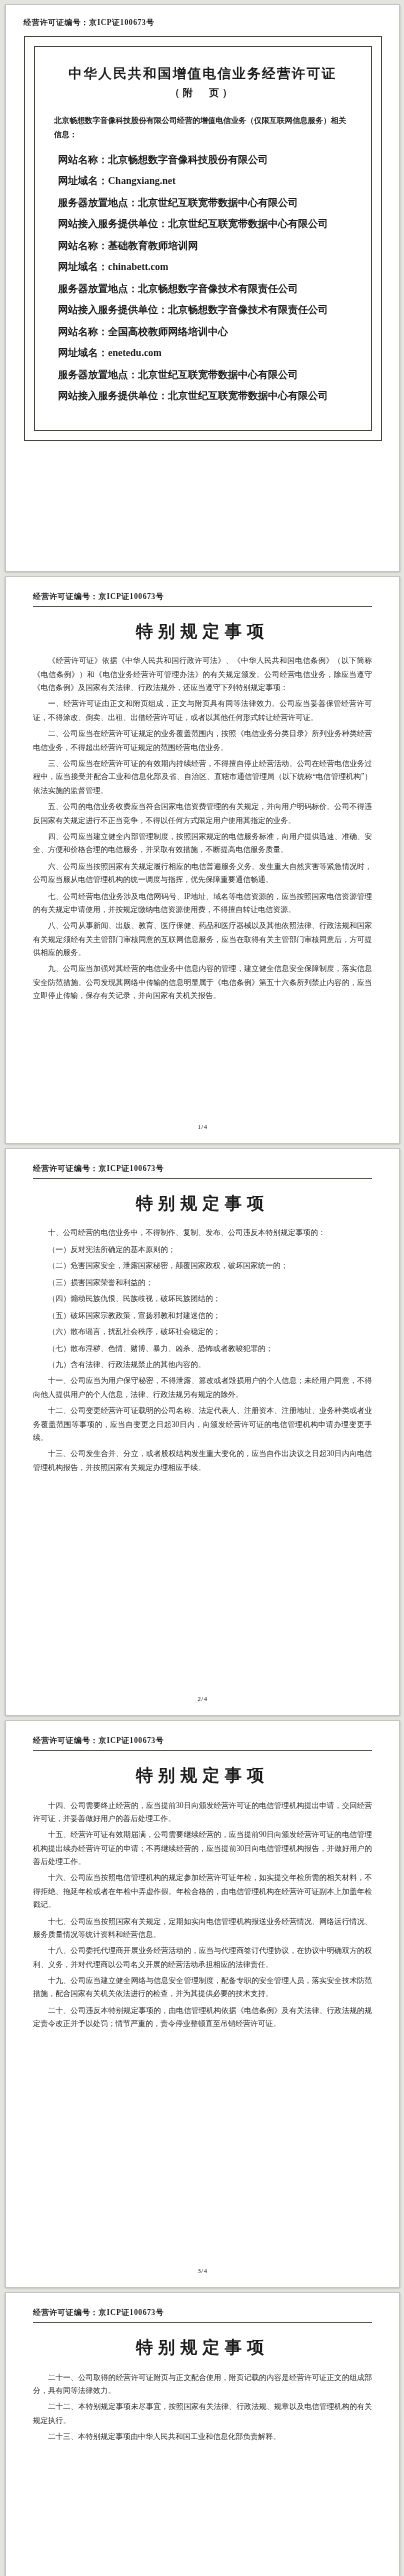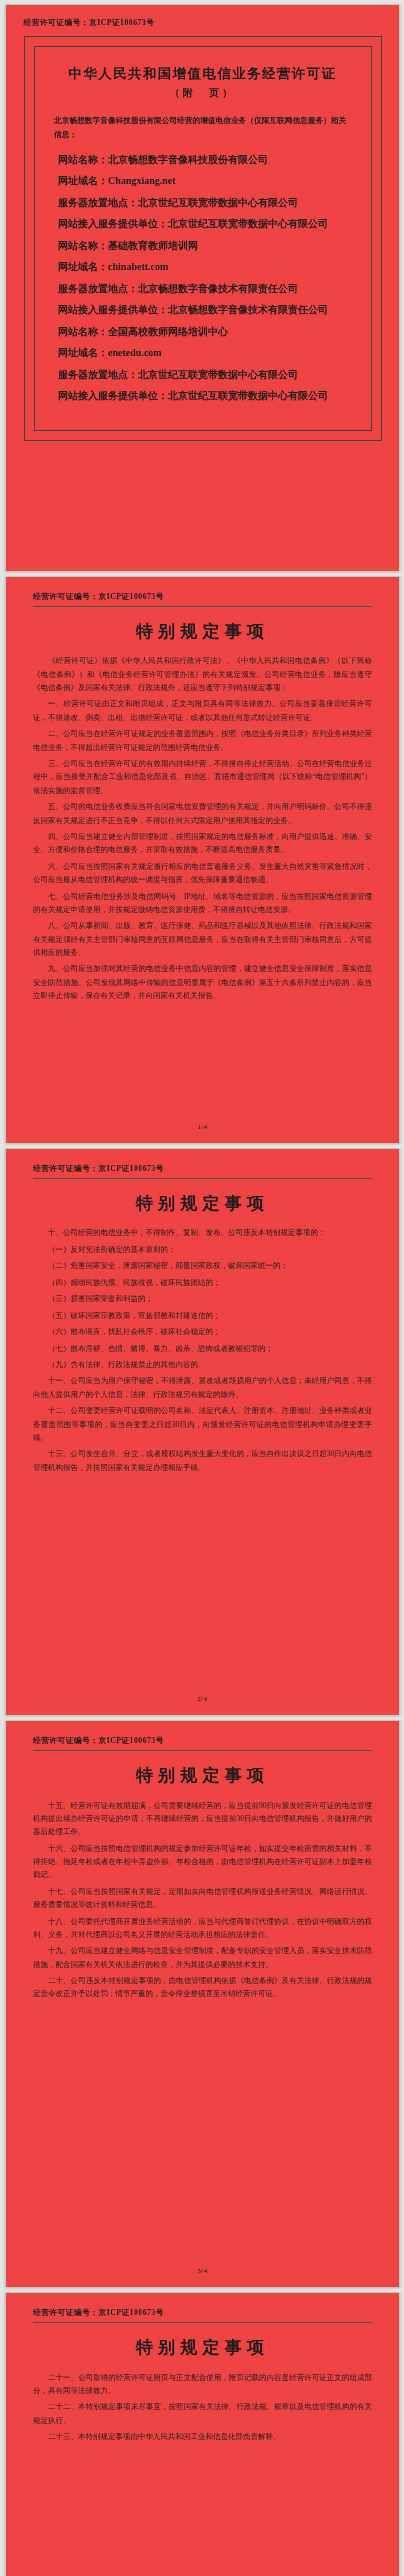--- a/index.html
+++ b/index.html
@@ -13,21 +13,21 @@
     width: 405px;
     min-height: 2873px;
     margin: 0 auto;
     padding-top: 4.1px;
     box-sizing: border-box;
   }
   .page {
     width: 395px;
     height: 568px;
     margin: 0 auto 4.1px auto;
-    background: #ef4444;
+    background: #ffffff;
     border: 0.5px solid #c6c6c0;
     box-shadow: 0 0.5px 2.1px rgba(0,0,0,0.25);
     box-sizing: border-box;
     position: relative;
     overflow: hidden;
   }
   
   .page1-inner { padding: 13.4px 17.5px; }
   .license-no {
     font-size: 7.7px;
@@ -158,39 +158,40 @@
   </div>
 
   <div class="page">
     <div class="prov-inner">
       <div class="prov-header">经营许可证编号：京ICP证100673号</div>
       <div class="prov-title">特别规定事项</div>
       <div class="prov-body">
           <p>十、公司经营的电信业务中，不得制作、复制、发布、公司违反本特别规定事项的：</p>
           <p>（一）反对宪法所确定的基本原则的；</p>
           <p>（二）危害国家安全，泄露国家秘密，颠覆国家政权，破坏国家统一的；</p>
+          <p>（三）损害国家荣誉和利益的；</p>
           <p>（四）煽动民族仇恨、民族歧视，破坏民族团结的；</p>
-          <p>（三）损害国家荣誉和利益的；</p>
           <p>（五）破坏国家宗教政策，宣扬邪教和封建迷信的；</p>
           <p>（六）散布谣言，扰乱社会秩序，破坏社会稳定的；</p>
           <p>（七）散布淫秽、色情、赌博、暴力、凶杀、恐怖或者教唆犯罪的；</p>
           <p>（九）含有法律、行政法规禁止的其他内容的。</p>
           <p>十一、公司应当为用户保守秘密，不得泄露、篡改或者毁损用户的个人信息；未经用户同意，不得向他人提供用户的个人信息，法律、行政法规另有规定的除外。</p>
           <p>十二、公司变更经营许可证载明的公司名称、法定代表人、注册资本、注册地址、业务种类或者业务覆盖范围等事项的，应当自变更之日起30日内，向颁发经营许可证的电信管理机构申请办理变更手续。</p>
           <p>十三、公司发生合并、分立，或者股权结构发生重大变化的，应当自作出决议之日起30日内向电信管理机构报告，并按照国家有关规定办理相应手续。</p>
         </div>
     </div>
     <div class="page-number">2/4</div>
   </div>
 
   <div class="page">
     <div class="prov-inner">
       <div class="prov-header">经营许可证编号：京ICP证100673号</div>
       <div class="prov-title">特别规定事项</div>
       <div class="prov-body">
+          <p>十四、公司需要终止经营的，应当提前30日向颁发经营许可证的电信管理机构提出申请，交回经营许可证，并妥善做好用户的善后处理工作。</p>
           <p>十五、经营许可证有效期届满，公司需要继续经营的，应当提前90日向颁发经营许可证的电信管理机构提出续办经营许可证的申请；不再继续经营的，应当提前30日向电信管理机构报告，并做好用户的善后处理工作。</p>
           <p>十六、公司应当按照电信管理机构的规定参加经营许可证年检，如实提交年检所需的相关材料，不得拒绝、拖延年检或者在年检中弄虚作假。年检合格的，由电信管理机构在经营许可证副本上加盖年检戳记。</p>
           <p>十七、公司应当按照国家有关规定，定期如实向电信管理机构报送业务经营情况、网络运行情况、服务质量情况等统计资料和经营信息。</p>
           <p>十八、公司委托代理商开展业务经营活动的，应当与代理商签订代理协议，在协议中明确双方的权利、义务，并对代理商以公司名义开展的经营活动承担相应的法律责任。</p>
           <p>十九、公司应当建立健全网络与信息安全管理制度，配备专职的安全管理人员，落实安全技术防范措施，配合国家有关机关依法进行的检查，并为其提供必要的技术支持。</p>
           <p>二十、公司违反本特别规定事项的，由电信管理机构依据《电信条例》及有关法律、行政法规的规定责令改正并予以处罚；情节严重的，责令停业整顿直至吊销经营许可证。</p>
         </div>
     </div>
     <div class="page-number">3/4</div>
   </div>

